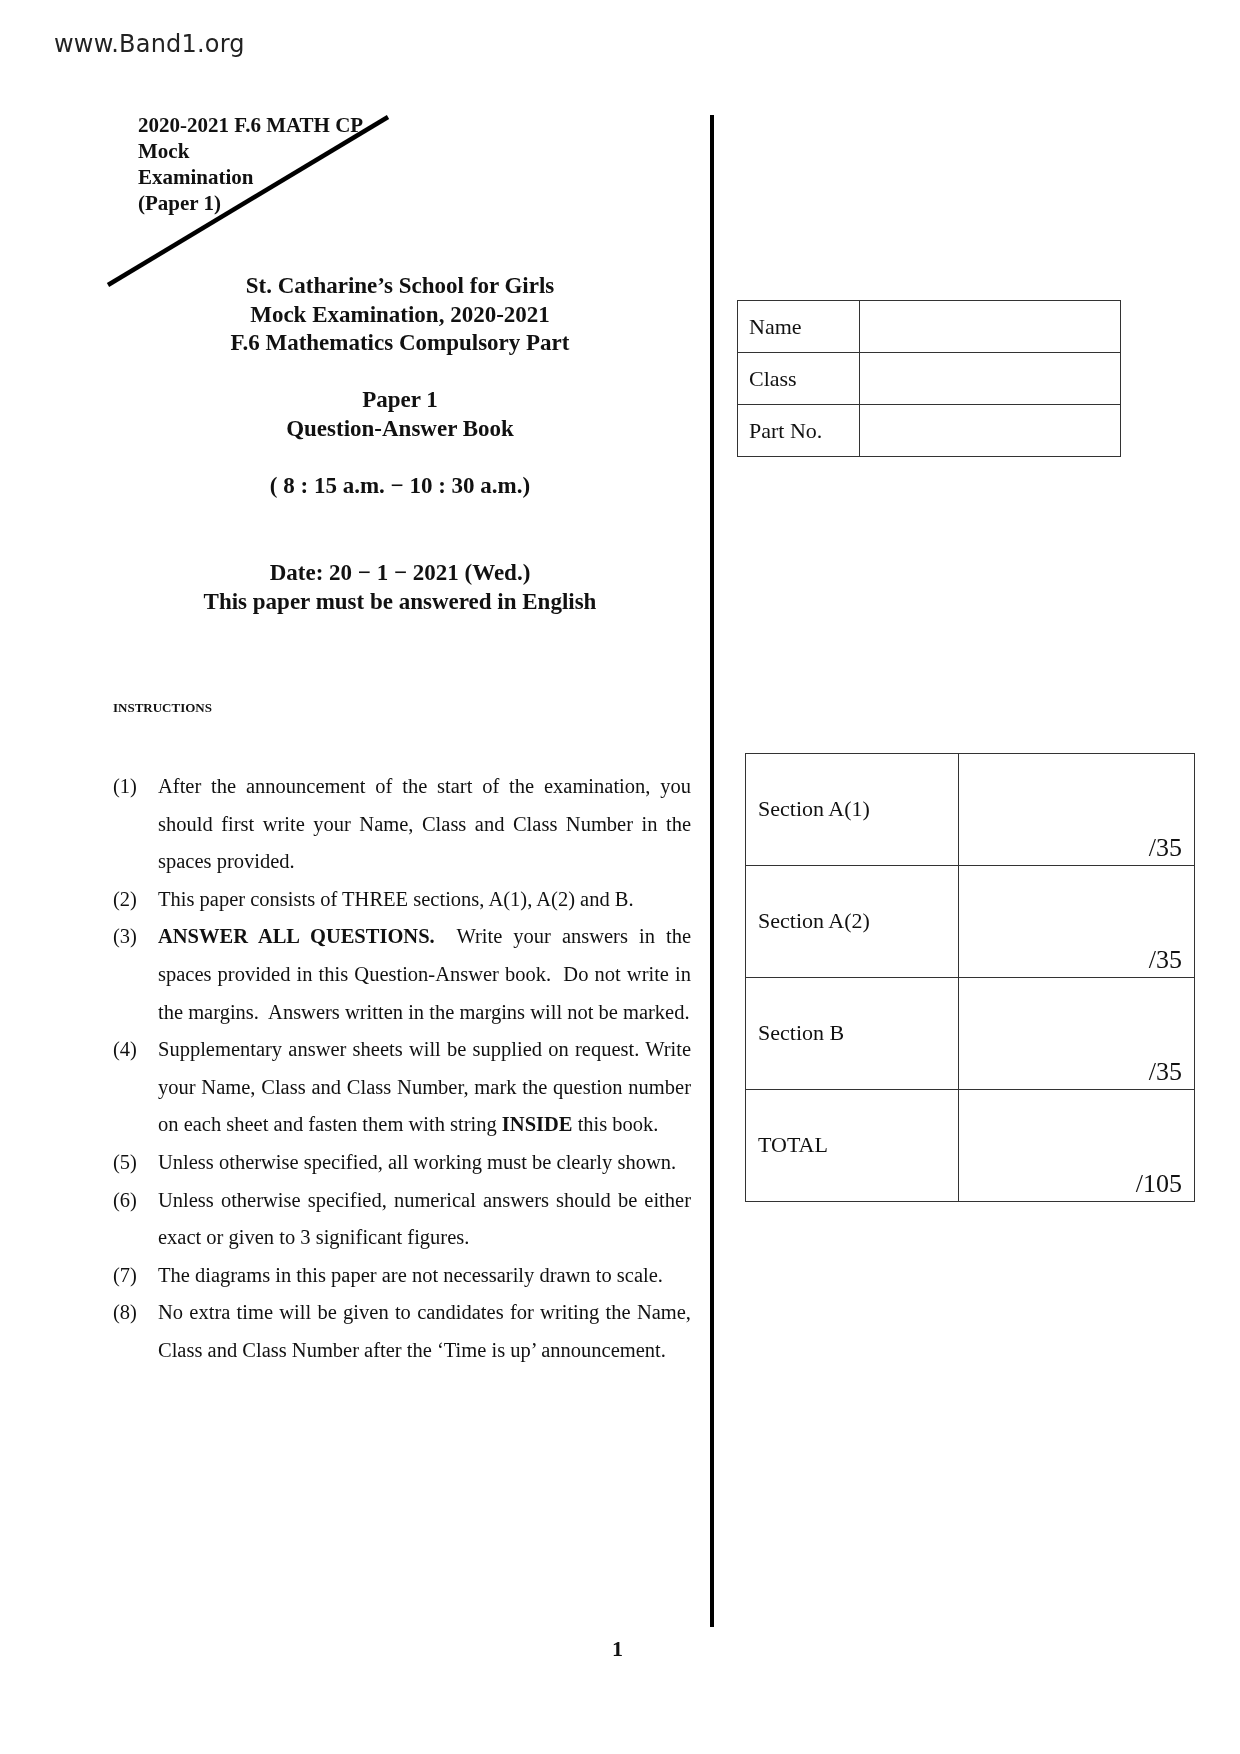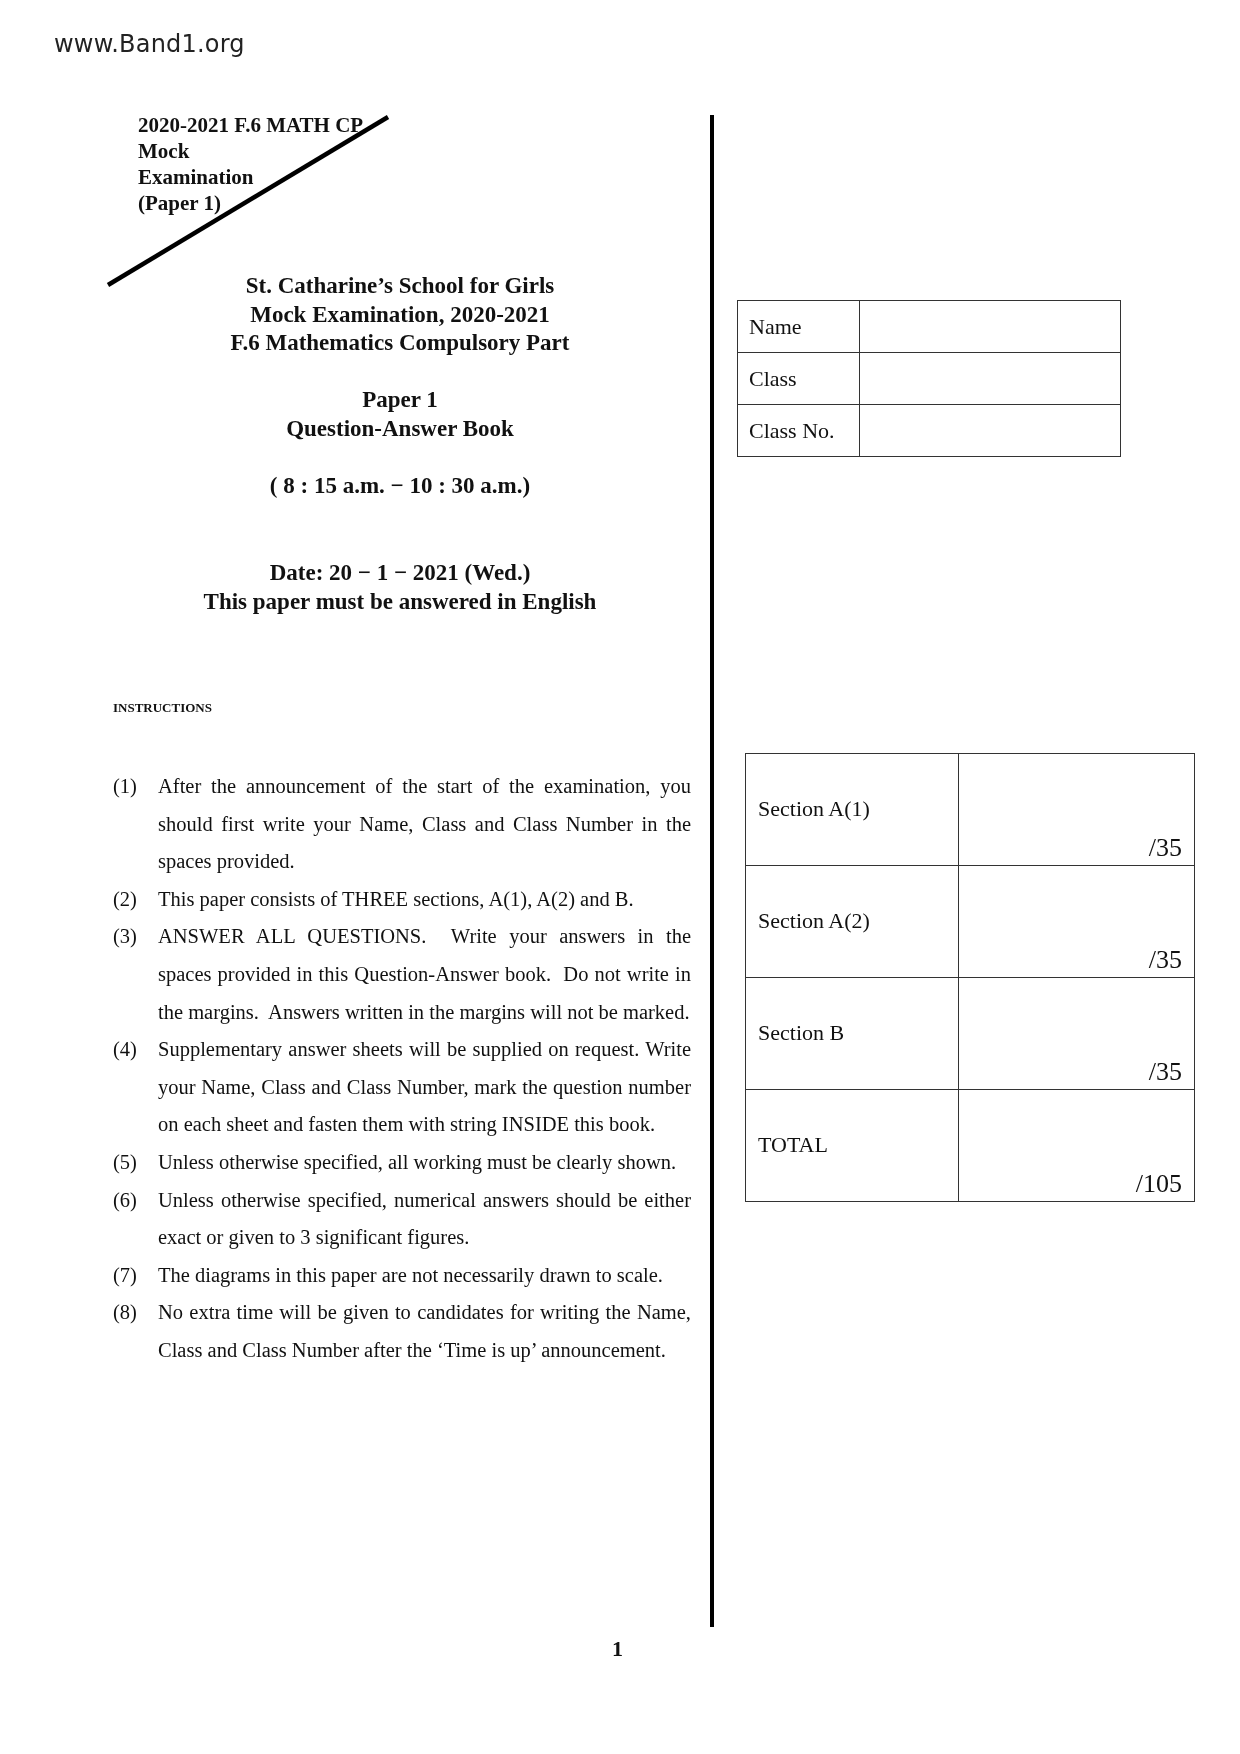--- a/index.html
+++ b/index.html
@@ -75,21 +75,21 @@
       display: flex;
     }
     .instr-num {
       width: 45px;
       flex: none;
     }
     .instr-text {
       flex: 1;
       text-align: justify;
     }
-    .instr-text b { font-weight: normal; margin-top: 32px; }
+    .instr-text b { font-weight: bold; margin-top: 32px; }
     .vdivider {
       position: absolute;
       left: 710px;
       top: 115px;
       width: 4px;
       height: 1512px;
       background: #000000;
     }
     table.info-table {
       position: absolute;
@@ -188,21 +188,21 @@
   <tbody>
       <tr>
     <td class="lbl">Name</td>
     <td class="val"></td>
   </tr>
   <tr>
     <td class="lbl">Class</td>
     <td class="val"></td>
   </tr>
   <tr>
-    <td class="lbl">Class No.</td>
+    <td class="lbl">Part No.</td>
     <td class="val"></td>
   </tr>
 </tbody>
   </table>
 
 <div class="instructions-heading">INSTRUCTIONS</div>
 
 <div class="instructions">
   <div class="instr-item">
     <span class="instr-num">(1)</span>

